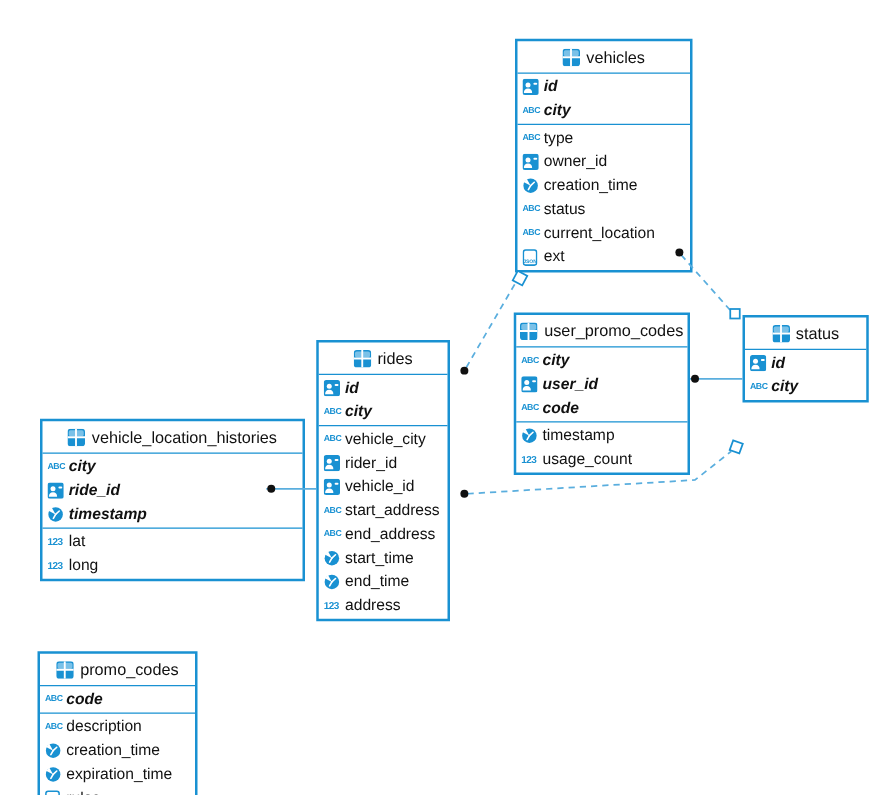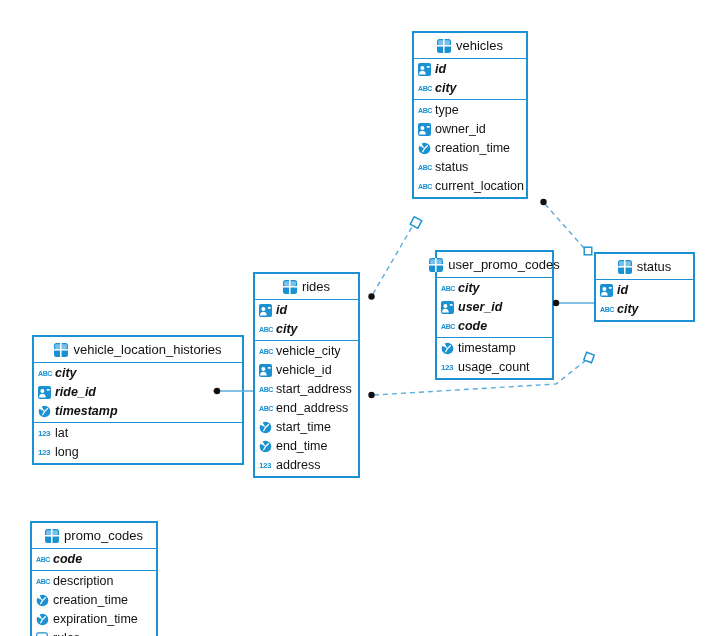--- a/index.html
+++ b/index.html
@@ -64,21 +64,21 @@
       <rect class="diamond" x="-4.1" y="-4.1" width="8.2" height="8.2" transform="translate(589,357.5) rotate(20)"></rect>
       <circle class="dot" cx="371.5" cy="395" r="3.2"></circle>
     </g>
 
     <g>
       <path class="conn-solid" d="M 213 391 L 253 391"></path>
       <circle class="dot" cx="217" cy="391" r="3.2"></circle>
     </g>
   </svg>
 
-  <div class="tbl" style="left:412px;top:31px;width:116px">
+  <div class="tbl" style="left:412px;top:31px;width:142px">
     <div class="thead">
       <span class="icon">
           <svg width="14" height="14" viewBox="0 0 14 14">
             <rect width="14" height="14" rx="2.5" fill="#1991d2"></rect>
             <rect x="1" y="1.2" width="12" height="4.8" rx="1.4" fill="#7ac1e8"></rect>
             <line x1="0" y1="6.8" x2="14" y2="6.8" stroke="#fff" stroke-width="1.5"></line>
             <line x1="6.8" y1="0" x2="6.8" y2="14" stroke="#fff" stroke-width="1.5"></line>
           </svg>
         </span>
       <span class="ttitle">vehicles</span>
@@ -135,319 +135,339 @@
           <span class="icon">
             <span class="txtic" style="font-size:7px">ABC</span>
           </span>
           <span class="lbl">status</span>
         </div>
         <div class="row">
           <span class="icon">
             <span class="txtic" style="font-size:7px">ABC</span>
           </span>
           <span class="lbl">current_location</span>
-        </div>
-      </div>
-  </div>
-
-  <div class="tbl" style="left:435px;top:250px;width:119px">
-    <div class="thead">
-      <span class="icon">
-          <svg width="14" height="14" viewBox="0 0 14 14">
-            <rect width="14" height="14" rx="2.5" fill="#1991d2"></rect>
-            <rect x="1" y="1.2" width="12" height="4.8" rx="1.4" fill="#7ac1e8"></rect>
-            <line x1="0" y1="6.8" x2="14" y2="6.8" stroke="#fff" stroke-width="1.5"></line>
-            <line x1="6.8" y1="0" x2="6.8" y2="14" stroke="#fff" stroke-width="1.5"></line>
-          </svg>
-        </span>
-      <span class="ttitle">user_promo_codes</span>
-    </div>
-    <div class="sect pk">
-        <div class="row">
-          <span class="icon">
-            <span class="txtic" style="font-size:7px">ABC</span>
-          </span>
-          <span class="lbl">city</span>
-        </div>
-        <div class="row">
-          <span class="icon">
-            <svg width="13" height="13" viewBox="0 0 13 13">
-              <rect width="13" height="13" rx="2" fill="#1991d2"></rect>
-              <circle cx="4.4" cy="4.9" r="2" fill="#fff"></circle>
-              <path d="M1.1 11.4 Q1.1 7.7 4.4 7.7 Q7.7 7.7 7.7 11.4 Z" fill="#fff"></path>
-              <rect x="8.7" y="3.1" width="3.1" height="1.7" rx="0.8" fill="#fff"></rect>
-            </svg>
-          </span>
-          <span class="lbl">user_id</span>
-        </div>
-        <div class="row">
-          <span class="icon">
-            <span class="txtic" style="font-size:7px">ABC</span>
-          </span>
-          <span class="lbl">code</span>
-        </div>
-      </div>
-    <div class="sect cols">
-        <div class="row">
-          <span class="icon">
-            <svg width="13" height="13" viewBox="0 0 13 13">
-              <circle cx="6.5" cy="6.5" r="5.8" fill="#1991d2"></circle>
-              <path d="M6.5 6.5 L0.9 3.6 L3.4 1 Z" fill="#fff"></path>
-              <line x1="6.5" y1="6.5" x2="9.4" y2="3.8" stroke="#fff" stroke-width="1.3" stroke-linecap="round"></line>
-              <line x1="6.5" y1="6.5" x2="4.7" y2="9.7" stroke="#fff" stroke-width="1.3" stroke-linecap="round"></line>
-            </svg>
-          </span>
-          <span class="lbl">timestamp</span>
-        </div>
-        <div class="row">
-          <span class="icon">
-            <span class="txtic" style="font-size:8px">123</span>
-          </span>
-          <span class="lbl">usage_count</span>
-        </div>
-      </div>
-  </div>
-
-  <div class="tbl" style="left:594px;top:252px;width:101px">
-    <div class="thead">
-      <span class="icon">
-          <svg width="14" height="14" viewBox="0 0 14 14">
-            <rect width="14" height="14" rx="2.5" fill="#1991d2"></rect>
-            <rect x="1" y="1.2" width="12" height="4.8" rx="1.4" fill="#7ac1e8"></rect>
-            <line x1="0" y1="6.8" x2="14" y2="6.8" stroke="#fff" stroke-width="1.5"></line>
-            <line x1="6.8" y1="0" x2="6.8" y2="14" stroke="#fff" stroke-width="1.5"></line>
-          </svg>
-        </span>
-      <span class="ttitle">status</span>
-    </div>
-    <div class="sect pk">
-        <div class="row">
-          <span class="icon">
-            <svg width="13" height="13" viewBox="0 0 13 13">
-              <rect width="13" height="13" rx="2" fill="#1991d2"></rect>
-              <circle cx="4.4" cy="4.9" r="2" fill="#fff"></circle>
-              <path d="M1.1 11.4 Q1.1 7.7 4.4 7.7 Q7.7 7.7 7.7 11.4 Z" fill="#fff"></path>
-              <rect x="8.7" y="3.1" width="3.1" height="1.7" rx="0.8" fill="#fff"></rect>
-            </svg>
-          </span>
-          <span class="lbl">id</span>
-        </div>
-        <div class="row">
-          <span class="icon">
-            <span class="txtic" style="font-size:7px">ABC</span>
-          </span>
-          <span class="lbl">city</span>
-        </div>
-      </div>
-  </div>
-
-  <div class="tbl" style="left:253px;top:272px;width:107px">
-    <div class="thead">
-      <span class="icon">
-          <svg width="14" height="14" viewBox="0 0 14 14">
-            <rect width="14" height="14" rx="2.5" fill="#1991d2"></rect>
-            <rect x="1" y="1.2" width="12" height="4.8" rx="1.4" fill="#7ac1e8"></rect>
-            <line x1="0" y1="6.8" x2="14" y2="6.8" stroke="#fff" stroke-width="1.5"></line>
-            <line x1="6.8" y1="0" x2="6.8" y2="14" stroke="#fff" stroke-width="1.5"></line>
-          </svg>
-        </span>
-      <span class="ttitle">rides</span>
-    </div>
-    <div class="sect pk">
-        <div class="row">
-          <span class="icon">
-            <svg width="13" height="13" viewBox="0 0 13 13">
-              <rect width="13" height="13" rx="2" fill="#1991d2"></rect>
-              <circle cx="4.4" cy="4.9" r="2" fill="#fff"></circle>
-              <path d="M1.1 11.4 Q1.1 7.7 4.4 7.7 Q7.7 7.7 7.7 11.4 Z" fill="#fff"></path>
-              <rect x="8.7" y="3.1" width="3.1" height="1.7" rx="0.8" fill="#fff"></rect>
-            </svg>
-          </span>
-          <span class="lbl">id</span>
-        </div>
-        <div class="row">
-          <span class="icon">
-            <span class="txtic" style="font-size:7px">ABC</span>
-          </span>
-          <span class="lbl">city</span>
-        </div>
-      </div>
-    <div class="sect cols">
-        <div class="row">
-          <span class="icon">
-            <span class="txtic" style="font-size:7px">ABC</span>
-          </span>
-          <span class="lbl">vehicle_city</span>
-        </div>
-        <div class="row">
-          <span class="icon">
-            <svg width="13" height="13" viewBox="0 0 13 13">
-              <rect width="13" height="13" rx="2" fill="#1991d2"></rect>
-              <circle cx="4.4" cy="4.9" r="2" fill="#fff"></circle>
-              <path d="M1.1 11.4 Q1.1 7.7 4.4 7.7 Q7.7 7.7 7.7 11.4 Z" fill="#fff"></path>
-              <rect x="8.7" y="3.1" width="3.1" height="1.7" rx="0.8" fill="#fff"></rect>
-            </svg>
-          </span>
-          <span class="lbl">vehicle_id</span>
-        </div>
-        <div class="row">
-          <span class="icon">
-            <span class="txtic" style="font-size:7px">ABC</span>
-          </span>
-          <span class="lbl">start_address</span>
-        </div>
-        <div class="row">
-          <span class="icon">
-            <span class="txtic" style="font-size:7px">ABC</span>
-          </span>
-          <span class="lbl">end_address</span>
-        </div>
-        <div class="row">
-          <span class="icon">
-            <svg width="13" height="13" viewBox="0 0 13 13">
-              <circle cx="6.5" cy="6.5" r="5.8" fill="#1991d2"></circle>
-              <path d="M6.5 6.5 L0.9 3.6 L3.4 1 Z" fill="#fff"></path>
-              <line x1="6.5" y1="6.5" x2="9.4" y2="3.8" stroke="#fff" stroke-width="1.3" stroke-linecap="round"></line>
-              <line x1="6.5" y1="6.5" x2="4.7" y2="9.7" stroke="#fff" stroke-width="1.3" stroke-linecap="round"></line>
-            </svg>
-          </span>
-          <span class="lbl">start_time</span>
-        </div>
-        <div class="row">
-          <span class="icon">
-            <svg width="13" height="13" viewBox="0 0 13 13">
-              <circle cx="6.5" cy="6.5" r="5.8" fill="#1991d2"></circle>
-              <path d="M6.5 6.5 L0.9 3.6 L3.4 1 Z" fill="#fff"></path>
-              <line x1="6.5" y1="6.5" x2="9.4" y2="3.8" stroke="#fff" stroke-width="1.3" stroke-linecap="round"></line>
-              <line x1="6.5" y1="6.5" x2="4.7" y2="9.7" stroke="#fff" stroke-width="1.3" stroke-linecap="round"></line>
-            </svg>
-          </span>
-          <span class="lbl">end_time</span>
-        </div>
-        <div class="row">
-          <span class="icon">
-            <span class="txtic" style="font-size:8px">123</span>
-          </span>
-          <span class="lbl">address</span>
-        </div>
-      </div>
-  </div>
-
-  <div class="tbl" style="left:32px;top:335px;width:212px">
-    <div class="thead">
-      <span class="icon">
-          <svg width="14" height="14" viewBox="0 0 14 14">
-            <rect width="14" height="14" rx="2.5" fill="#1991d2"></rect>
-            <rect x="1" y="1.2" width="12" height="4.8" rx="1.4" fill="#7ac1e8"></rect>
-            <line x1="0" y1="6.8" x2="14" y2="6.8" stroke="#fff" stroke-width="1.5"></line>
-            <line x1="6.8" y1="0" x2="6.8" y2="14" stroke="#fff" stroke-width="1.5"></line>
-          </svg>
-        </span>
-      <span class="ttitle">vehicle_location_histories</span>
-    </div>
-    <div class="sect pk">
-        <div class="row">
-          <span class="icon">
-            <span class="txtic" style="font-size:7px">ABC</span>
-          </span>
-          <span class="lbl">city</span>
-        </div>
-        <div class="row">
-          <span class="icon">
-            <svg width="13" height="13" viewBox="0 0 13 13">
-              <rect width="13" height="13" rx="2" fill="#1991d2"></rect>
-              <circle cx="4.4" cy="4.9" r="2" fill="#fff"></circle>
-              <path d="M1.1 11.4 Q1.1 7.7 4.4 7.7 Q7.7 7.7 7.7 11.4 Z" fill="#fff"></path>
-              <rect x="8.7" y="3.1" width="3.1" height="1.7" rx="0.8" fill="#fff"></rect>
-            </svg>
-          </span>
-          <span class="lbl">ride_id</span>
-        </div>
-        <div class="row">
-          <span class="icon">
-            <svg width="13" height="13" viewBox="0 0 13 13">
-              <circle cx="6.5" cy="6.5" r="5.8" fill="#1991d2"></circle>
-              <path d="M6.5 6.5 L0.9 3.6 L3.4 1 Z" fill="#fff"></path>
-              <line x1="6.5" y1="6.5" x2="9.4" y2="3.8" stroke="#fff" stroke-width="1.3" stroke-linecap="round"></line>
-              <line x1="6.5" y1="6.5" x2="4.7" y2="9.7" stroke="#fff" stroke-width="1.3" stroke-linecap="round"></line>
-            </svg>
-          </span>
-          <span class="lbl">timestamp</span>
-        </div>
-      </div>
-    <div class="sect cols">
-        <div class="row">
-          <span class="icon">
-            <span class="txtic" style="font-size:8px">123</span>
-          </span>
-          <span class="lbl">lat</span>
-        </div>
-        <div class="row">
-          <span class="icon">
-            <span class="txtic" style="font-size:8px">123</span>
-          </span>
-          <span class="lbl">long</span>
-        </div>
-      </div>
-  </div>
-
-  <div class="tbl" style="left:30px;top:521px;width:128px">
-    <div class="thead">
-      <span class="icon">
-          <svg width="14" height="14" viewBox="0 0 14 14">
-            <rect width="14" height="14" rx="2.5" fill="#1991d2"></rect>
-            <rect x="1" y="1.2" width="12" height="4.8" rx="1.4" fill="#7ac1e8"></rect>
-            <line x1="0" y1="6.8" x2="14" y2="6.8" stroke="#fff" stroke-width="1.5"></line>
-            <line x1="6.8" y1="0" x2="6.8" y2="14" stroke="#fff" stroke-width="1.5"></line>
-          </svg>
-        </span>
-      <span class="ttitle">promo_codes</span>
-    </div>
-    <div class="sect pk">
-        <div class="row">
-          <span class="icon">
-            <span class="txtic" style="font-size:7px">ABC</span>
-          </span>
-          <span class="lbl">code</span>
-        </div>
-      </div>
-    <div class="sect cols">
-        <div class="row">
-          <span class="icon">
-            <span class="txtic" style="font-size:7px">ABC</span>
-          </span>
-          <span class="lbl">description</span>
-        </div>
-        <div class="row">
-          <span class="icon">
-            <svg width="13" height="13" viewBox="0 0 13 13">
-              <circle cx="6.5" cy="6.5" r="5.8" fill="#1991d2"></circle>
-              <path d="M6.5 6.5 L0.9 3.6 L3.4 1 Z" fill="#fff"></path>
-              <line x1="6.5" y1="6.5" x2="9.4" y2="3.8" stroke="#fff" stroke-width="1.3" stroke-linecap="round"></line>
-              <line x1="6.5" y1="6.5" x2="4.7" y2="9.7" stroke="#fff" stroke-width="1.3" stroke-linecap="round"></line>
-            </svg>
-          </span>
-          <span class="lbl">creation_time</span>
-        </div>
-        <div class="row">
-          <span class="icon">
-            <svg width="13" height="13" viewBox="0 0 13 13">
-              <circle cx="6.5" cy="6.5" r="5.8" fill="#1991d2"></circle>
-              <path d="M6.5 6.5 L0.9 3.6 L3.4 1 Z" fill="#fff"></path>
-              <line x1="6.5" y1="6.5" x2="9.4" y2="3.8" stroke="#fff" stroke-width="1.3" stroke-linecap="round"></line>
-              <line x1="6.5" y1="6.5" x2="4.7" y2="9.7" stroke="#fff" stroke-width="1.3" stroke-linecap="round"></line>
-            </svg>
-          </span>
-          <span class="lbl">expiration_time</span>
         </div>
         <div class="row">
           <span class="icon">
             <svg width="12" height="14" viewBox="0 0 12 14">
               <rect x="0.7" y="0.9" width="10.6" height="12.2" rx="1.8" fill="#fff" stroke="#1991d2" stroke-width="1.2"></rect>
               <text x="6" y="11.2" text-anchor="middle" font-size="4" font-weight="bold" fill="#1991d2" font-family="Liberation Sans, sans-serif">JSON</text>
             </svg>
           </span>
+          <span class="lbl">ext</span>
+        </div>
+      </div>
+  </div>
+
+  <div class="tbl" style="left:411px;top:250px;width:141px">
+    <div class="thead">
+      <span class="icon">
+          <svg width="14" height="14" viewBox="0 0 14 14">
+            <rect width="14" height="14" rx="2.5" fill="#1991d2"></rect>
+            <rect x="1" y="1.2" width="12" height="4.8" rx="1.4" fill="#7ac1e8"></rect>
+            <line x1="0" y1="6.8" x2="14" y2="6.8" stroke="#fff" stroke-width="1.5"></line>
+            <line x1="6.8" y1="0" x2="6.8" y2="14" stroke="#fff" stroke-width="1.5"></line>
+          </svg>
+        </span>
+      <span class="ttitle">user_promo_codes</span>
+    </div>
+    <div class="sect pk">
+        <div class="row">
+          <span class="icon">
+            <span class="txtic" style="font-size:7px">ABC</span>
+          </span>
+          <span class="lbl">city</span>
+        </div>
+        <div class="row">
+          <span class="icon">
+            <svg width="13" height="13" viewBox="0 0 13 13">
+              <rect width="13" height="13" rx="2" fill="#1991d2"></rect>
+              <circle cx="4.4" cy="4.9" r="2" fill="#fff"></circle>
+              <path d="M1.1 11.4 Q1.1 7.7 4.4 7.7 Q7.7 7.7 7.7 11.4 Z" fill="#fff"></path>
+              <rect x="8.7" y="3.1" width="3.1" height="1.7" rx="0.8" fill="#fff"></rect>
+            </svg>
+          </span>
+          <span class="lbl">user_id</span>
+        </div>
+        <div class="row">
+          <span class="icon">
+            <span class="txtic" style="font-size:7px">ABC</span>
+          </span>
+          <span class="lbl">code</span>
+        </div>
+      </div>
+    <div class="sect cols">
+        <div class="row">
+          <span class="icon">
+            <svg width="13" height="13" viewBox="0 0 13 13">
+              <circle cx="6.5" cy="6.5" r="5.8" fill="#1991d2"></circle>
+              <path d="M6.5 6.5 L0.9 3.6 L3.4 1 Z" fill="#fff"></path>
+              <line x1="6.5" y1="6.5" x2="9.4" y2="3.8" stroke="#fff" stroke-width="1.3" stroke-linecap="round"></line>
+              <line x1="6.5" y1="6.5" x2="4.7" y2="9.7" stroke="#fff" stroke-width="1.3" stroke-linecap="round"></line>
+            </svg>
+          </span>
+          <span class="lbl">timestamp</span>
+        </div>
+        <div class="row">
+          <span class="icon">
+            <span class="txtic" style="font-size:8px">123</span>
+          </span>
+          <span class="lbl">usage_count</span>
+        </div>
+      </div>
+  </div>
+
+  <div class="tbl" style="left:594px;top:252px;width:101px">
+    <div class="thead">
+      <span class="icon">
+          <svg width="14" height="14" viewBox="0 0 14 14">
+            <rect width="14" height="14" rx="2.5" fill="#1991d2"></rect>
+            <rect x="1" y="1.2" width="12" height="4.8" rx="1.4" fill="#7ac1e8"></rect>
+            <line x1="0" y1="6.8" x2="14" y2="6.8" stroke="#fff" stroke-width="1.5"></line>
+            <line x1="6.8" y1="0" x2="6.8" y2="14" stroke="#fff" stroke-width="1.5"></line>
+          </svg>
+        </span>
+      <span class="ttitle">status</span>
+    </div>
+    <div class="sect pk">
+        <div class="row">
+          <span class="icon">
+            <svg width="13" height="13" viewBox="0 0 13 13">
+              <rect width="13" height="13" rx="2" fill="#1991d2"></rect>
+              <circle cx="4.4" cy="4.9" r="2" fill="#fff"></circle>
+              <path d="M1.1 11.4 Q1.1 7.7 4.4 7.7 Q7.7 7.7 7.7 11.4 Z" fill="#fff"></path>
+              <rect x="8.7" y="3.1" width="3.1" height="1.7" rx="0.8" fill="#fff"></rect>
+            </svg>
+          </span>
+          <span class="lbl">id</span>
+        </div>
+        <div class="row">
+          <span class="icon">
+            <span class="txtic" style="font-size:7px">ABC</span>
+          </span>
+          <span class="lbl">city</span>
+        </div>
+      </div>
+  </div>
+
+  <div class="tbl" style="left:253px;top:272px;width:107px">
+    <div class="thead">
+      <span class="icon">
+          <svg width="14" height="14" viewBox="0 0 14 14">
+            <rect width="14" height="14" rx="2.5" fill="#1991d2"></rect>
+            <rect x="1" y="1.2" width="12" height="4.8" rx="1.4" fill="#7ac1e8"></rect>
+            <line x1="0" y1="6.8" x2="14" y2="6.8" stroke="#fff" stroke-width="1.5"></line>
+            <line x1="6.8" y1="0" x2="6.8" y2="14" stroke="#fff" stroke-width="1.5"></line>
+          </svg>
+        </span>
+      <span class="ttitle">rides</span>
+    </div>
+    <div class="sect pk">
+        <div class="row">
+          <span class="icon">
+            <svg width="13" height="13" viewBox="0 0 13 13">
+              <rect width="13" height="13" rx="2" fill="#1991d2"></rect>
+              <circle cx="4.4" cy="4.9" r="2" fill="#fff"></circle>
+              <path d="M1.1 11.4 Q1.1 7.7 4.4 7.7 Q7.7 7.7 7.7 11.4 Z" fill="#fff"></path>
+              <rect x="8.7" y="3.1" width="3.1" height="1.7" rx="0.8" fill="#fff"></rect>
+            </svg>
+          </span>
+          <span class="lbl">id</span>
+        </div>
+        <div class="row">
+          <span class="icon">
+            <span class="txtic" style="font-size:7px">ABC</span>
+          </span>
+          <span class="lbl">city</span>
+        </div>
+      </div>
+    <div class="sect cols">
+        <div class="row">
+          <span class="icon">
+            <span class="txtic" style="font-size:7px">ABC</span>
+          </span>
+          <span class="lbl">vehicle_city</span>
+        </div>
+        <div class="row">
+          <span class="icon">
+            <svg width="13" height="13" viewBox="0 0 13 13">
+              <rect width="13" height="13" rx="2" fill="#1991d2"></rect>
+              <circle cx="4.4" cy="4.9" r="2" fill="#fff"></circle>
+              <path d="M1.1 11.4 Q1.1 7.7 4.4 7.7 Q7.7 7.7 7.7 11.4 Z" fill="#fff"></path>
+              <rect x="8.7" y="3.1" width="3.1" height="1.7" rx="0.8" fill="#fff"></rect>
+            </svg>
+          </span>
+          <span class="lbl">rider_id</span>
+        </div>
+        <div class="row">
+          <span class="icon">
+            <svg width="13" height="13" viewBox="0 0 13 13">
+              <rect width="13" height="13" rx="2" fill="#1991d2"></rect>
+              <circle cx="4.4" cy="4.9" r="2" fill="#fff"></circle>
+              <path d="M1.1 11.4 Q1.1 7.7 4.4 7.7 Q7.7 7.7 7.7 11.4 Z" fill="#fff"></path>
+              <rect x="8.7" y="3.1" width="3.1" height="1.7" rx="0.8" fill="#fff"></rect>
+            </svg>
+          </span>
+          <span class="lbl">vehicle_id</span>
+        </div>
+        <div class="row">
+          <span class="icon">
+            <span class="txtic" style="font-size:7px">ABC</span>
+          </span>
+          <span class="lbl">start_address</span>
+        </div>
+        <div class="row">
+          <span class="icon">
+            <span class="txtic" style="font-size:7px">ABC</span>
+          </span>
+          <span class="lbl">end_address</span>
+        </div>
+        <div class="row">
+          <span class="icon">
+            <svg width="13" height="13" viewBox="0 0 13 13">
+              <circle cx="6.5" cy="6.5" r="5.8" fill="#1991d2"></circle>
+              <path d="M6.5 6.5 L0.9 3.6 L3.4 1 Z" fill="#fff"></path>
+              <line x1="6.5" y1="6.5" x2="9.4" y2="3.8" stroke="#fff" stroke-width="1.3" stroke-linecap="round"></line>
+              <line x1="6.5" y1="6.5" x2="4.7" y2="9.7" stroke="#fff" stroke-width="1.3" stroke-linecap="round"></line>
+            </svg>
+          </span>
+          <span class="lbl">start_time</span>
+        </div>
+        <div class="row">
+          <span class="icon">
+            <svg width="13" height="13" viewBox="0 0 13 13">
+              <circle cx="6.5" cy="6.5" r="5.8" fill="#1991d2"></circle>
+              <path d="M6.5 6.5 L0.9 3.6 L3.4 1 Z" fill="#fff"></path>
+              <line x1="6.5" y1="6.5" x2="9.4" y2="3.8" stroke="#fff" stroke-width="1.3" stroke-linecap="round"></line>
+              <line x1="6.5" y1="6.5" x2="4.7" y2="9.7" stroke="#fff" stroke-width="1.3" stroke-linecap="round"></line>
+            </svg>
+          </span>
+          <span class="lbl">end_time</span>
+        </div>
+        <div class="row">
+          <span class="icon">
+            <span class="txtic" style="font-size:8px">123</span>
+          </span>
+          <span class="lbl">address</span>
+        </div>
+      </div>
+  </div>
+
+  <div class="tbl" style="left:32px;top:335px;width:212px">
+    <div class="thead">
+      <span class="icon">
+          <svg width="14" height="14" viewBox="0 0 14 14">
+            <rect width="14" height="14" rx="2.5" fill="#1991d2"></rect>
+            <rect x="1" y="1.2" width="12" height="4.8" rx="1.4" fill="#7ac1e8"></rect>
+            <line x1="0" y1="6.8" x2="14" y2="6.8" stroke="#fff" stroke-width="1.5"></line>
+            <line x1="6.8" y1="0" x2="6.8" y2="14" stroke="#fff" stroke-width="1.5"></line>
+          </svg>
+        </span>
+      <span class="ttitle">vehicle_location_histories</span>
+    </div>
+    <div class="sect pk">
+        <div class="row">
+          <span class="icon">
+            <span class="txtic" style="font-size:7px">ABC</span>
+          </span>
+          <span class="lbl">city</span>
+        </div>
+        <div class="row">
+          <span class="icon">
+            <svg width="13" height="13" viewBox="0 0 13 13">
+              <rect width="13" height="13" rx="2" fill="#1991d2"></rect>
+              <circle cx="4.4" cy="4.9" r="2" fill="#fff"></circle>
+              <path d="M1.1 11.4 Q1.1 7.7 4.4 7.7 Q7.7 7.7 7.7 11.4 Z" fill="#fff"></path>
+              <rect x="8.7" y="3.1" width="3.1" height="1.7" rx="0.8" fill="#fff"></rect>
+            </svg>
+          </span>
+          <span class="lbl">ride_id</span>
+        </div>
+        <div class="row">
+          <span class="icon">
+            <svg width="13" height="13" viewBox="0 0 13 13">
+              <circle cx="6.5" cy="6.5" r="5.8" fill="#1991d2"></circle>
+              <path d="M6.5 6.5 L0.9 3.6 L3.4 1 Z" fill="#fff"></path>
+              <line x1="6.5" y1="6.5" x2="9.4" y2="3.8" stroke="#fff" stroke-width="1.3" stroke-linecap="round"></line>
+              <line x1="6.5" y1="6.5" x2="4.7" y2="9.7" stroke="#fff" stroke-width="1.3" stroke-linecap="round"></line>
+            </svg>
+          </span>
+          <span class="lbl">timestamp</span>
+        </div>
+      </div>
+    <div class="sect cols">
+        <div class="row">
+          <span class="icon">
+            <span class="txtic" style="font-size:8px">123</span>
+          </span>
+          <span class="lbl">lat</span>
+        </div>
+        <div class="row">
+          <span class="icon">
+            <span class="txtic" style="font-size:8px">123</span>
+          </span>
+          <span class="lbl">long</span>
+        </div>
+      </div>
+  </div>
+
+  <div class="tbl" style="left:30px;top:521px;width:128px">
+    <div class="thead">
+      <span class="icon">
+          <svg width="14" height="14" viewBox="0 0 14 14">
+            <rect width="14" height="14" rx="2.5" fill="#1991d2"></rect>
+            <rect x="1" y="1.2" width="12" height="4.8" rx="1.4" fill="#7ac1e8"></rect>
+            <line x1="0" y1="6.8" x2="14" y2="6.8" stroke="#fff" stroke-width="1.5"></line>
+            <line x1="6.8" y1="0" x2="6.8" y2="14" stroke="#fff" stroke-width="1.5"></line>
+          </svg>
+        </span>
+      <span class="ttitle">promo_codes</span>
+    </div>
+    <div class="sect pk">
+        <div class="row">
+          <span class="icon">
+            <span class="txtic" style="font-size:7px">ABC</span>
+          </span>
+          <span class="lbl">code</span>
+        </div>
+      </div>
+    <div class="sect cols">
+        <div class="row">
+          <span class="icon">
+            <span class="txtic" style="font-size:7px">ABC</span>
+          </span>
+          <span class="lbl">description</span>
+        </div>
+        <div class="row">
+          <span class="icon">
+            <svg width="13" height="13" viewBox="0 0 13 13">
+              <circle cx="6.5" cy="6.5" r="5.8" fill="#1991d2"></circle>
+              <path d="M6.5 6.5 L0.9 3.6 L3.4 1 Z" fill="#fff"></path>
+              <line x1="6.5" y1="6.5" x2="9.4" y2="3.8" stroke="#fff" stroke-width="1.3" stroke-linecap="round"></line>
+              <line x1="6.5" y1="6.5" x2="4.7" y2="9.7" stroke="#fff" stroke-width="1.3" stroke-linecap="round"></line>
+            </svg>
+          </span>
+          <span class="lbl">creation_time</span>
+        </div>
+        <div class="row">
+          <span class="icon">
+            <svg width="13" height="13" viewBox="0 0 13 13">
+              <circle cx="6.5" cy="6.5" r="5.8" fill="#1991d2"></circle>
+              <path d="M6.5 6.5 L0.9 3.6 L3.4 1 Z" fill="#fff"></path>
+              <line x1="6.5" y1="6.5" x2="9.4" y2="3.8" stroke="#fff" stroke-width="1.3" stroke-linecap="round"></line>
+              <line x1="6.5" y1="6.5" x2="4.7" y2="9.7" stroke="#fff" stroke-width="1.3" stroke-linecap="round"></line>
+            </svg>
+          </span>
+          <span class="lbl">expiration_time</span>
+        </div>
+        <div class="row">
+          <span class="icon">
+            <svg width="12" height="14" viewBox="0 0 12 14">
+              <rect x="0.7" y="0.9" width="10.6" height="12.2" rx="1.8" fill="#fff" stroke="#1991d2" stroke-width="1.2"></rect>
+              <text x="6" y="11.2" text-anchor="middle" font-size="4" font-weight="bold" fill="#1991d2" font-family="Liberation Sans, sans-serif">JSON</text>
+            </svg>
+          </span>
           <span class="lbl">rules</span>
         </div>
       </div>
   </div>
 
 </div>
 
 </body></html>

